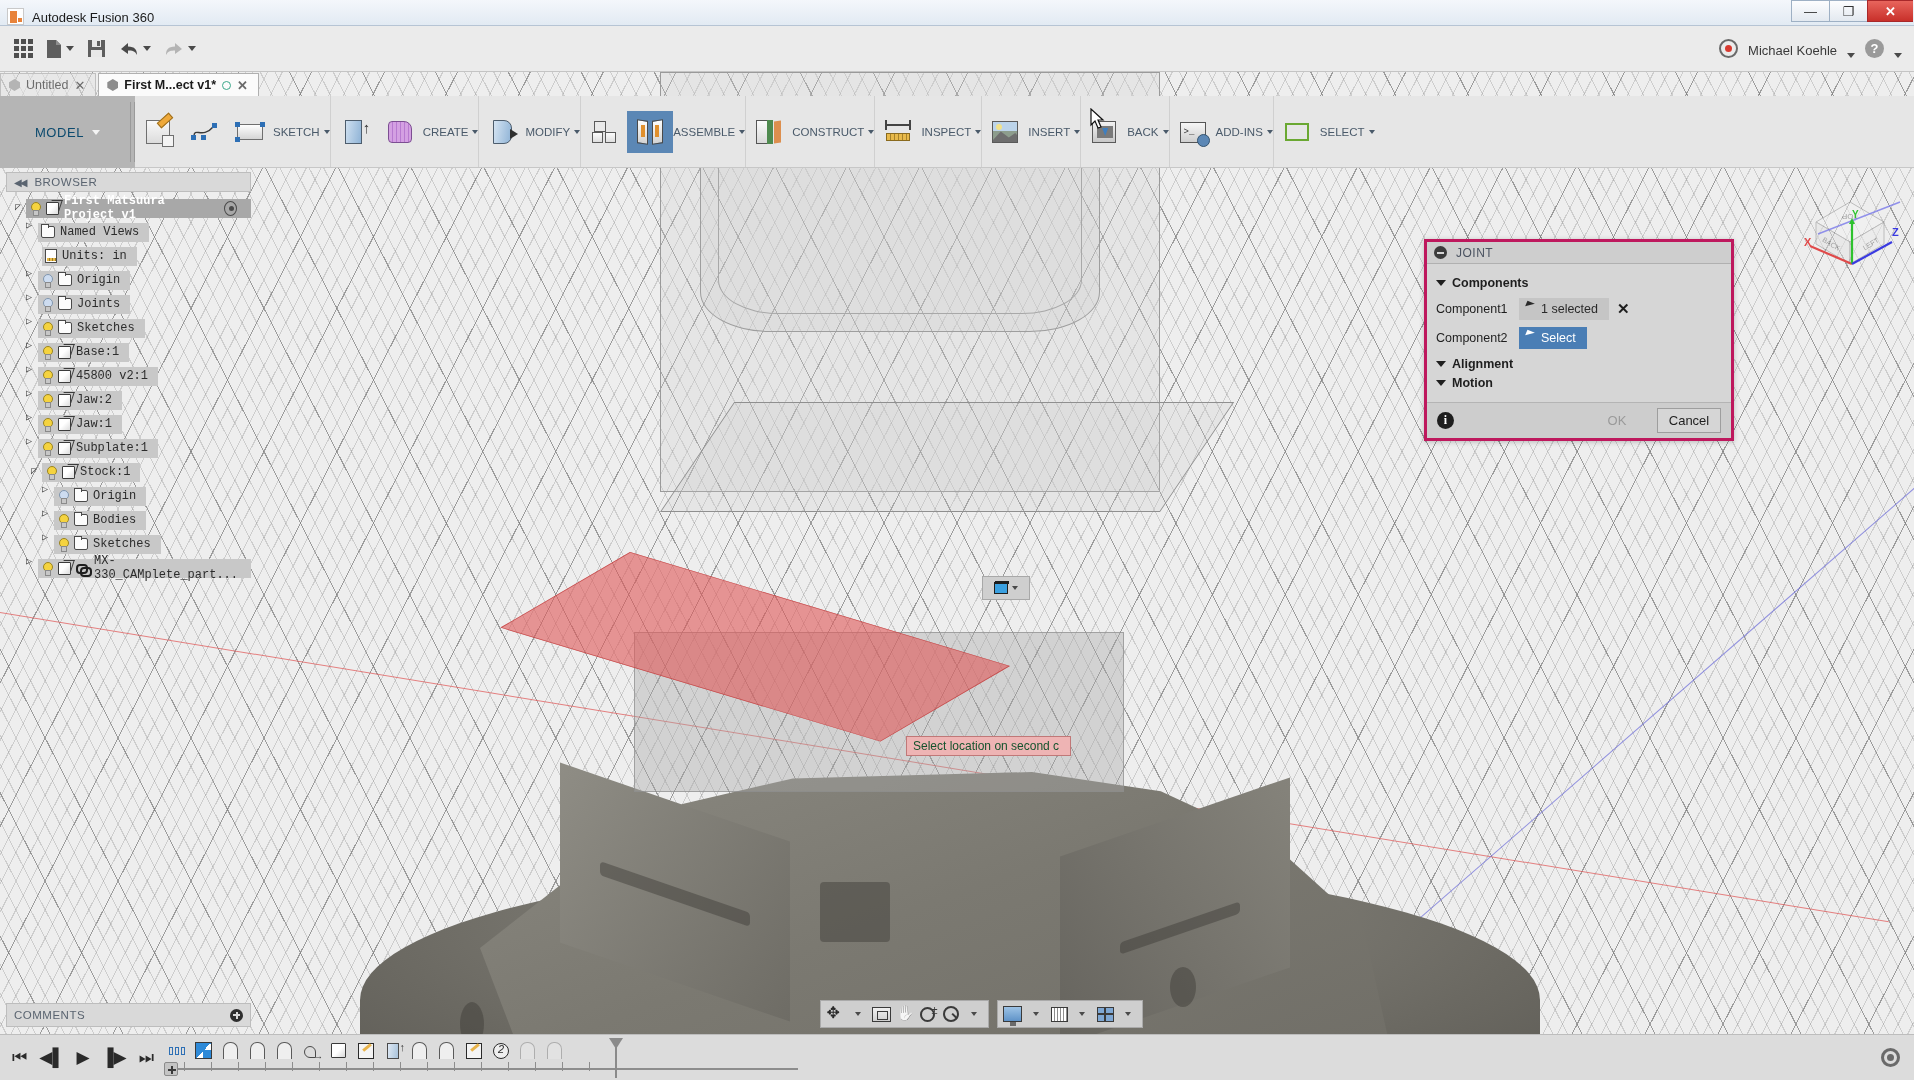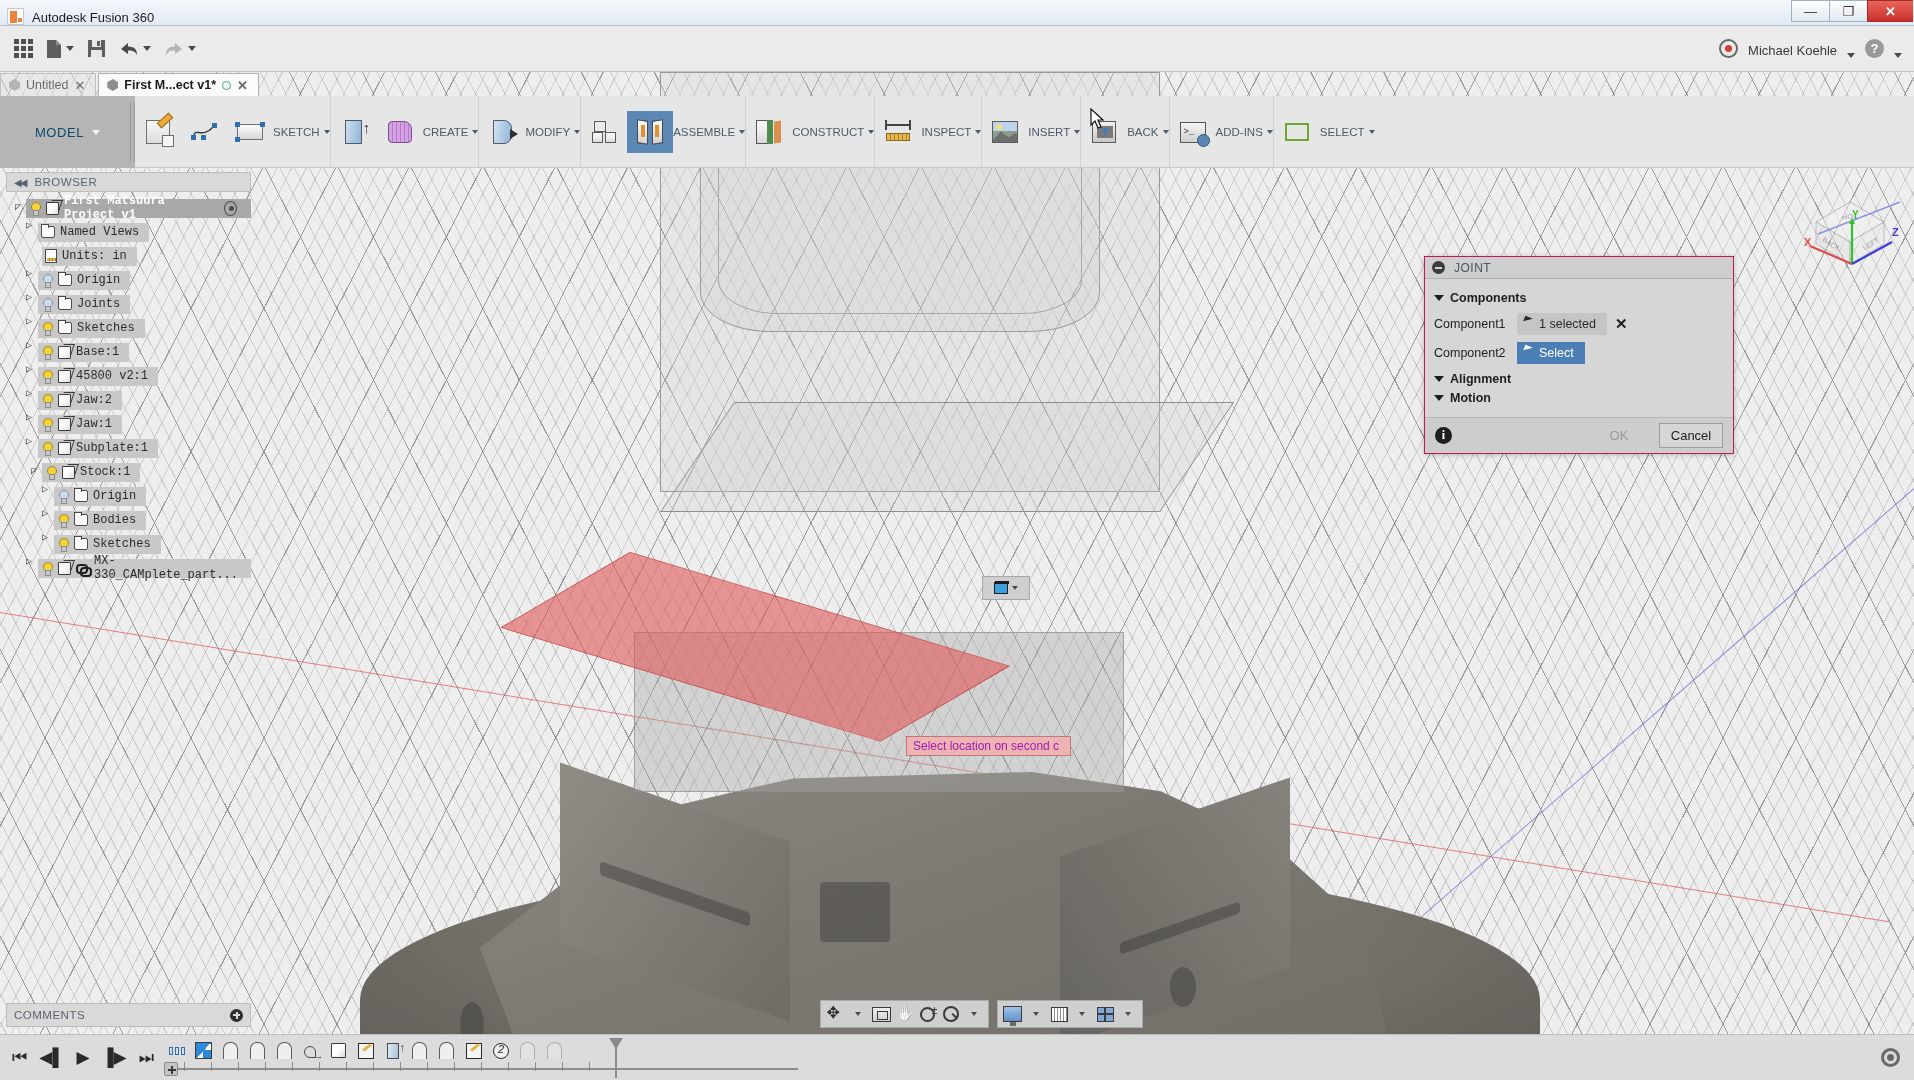--- a/index.html
+++ b/index.html
@@ -340,22 +340,22 @@
        border:2px solid #1f1f1f; border-radius:4px; }
   .link::before { left:0; top:2px; }
   .link::after { left:4px; top:5px; }
   .eye { width: 15px; height: 15px; border-radius: 50%; border: 1.5px solid #4a4a4a;
        position: relative; margin-left: auto; }
   .eye::after { content:""; position:absolute; left:4px; top:4px; width:5px; height:5px;
        border-radius:50%; background:#4a4a4a; }
 
   
   #joint {
-    position: absolute; left: 1424px; top: 256px; width: 310px;
-    background: #d6d6d6; border: 1px solid #be185d; z-index: 60;
+    position: absolute; left: 1424px; top: 239px; width: 310px;
+    background: #d6d6d6; border: 3px solid #be185d; z-index: 60;
     box-shadow: 0 1px 5px rgba(0,0,0,.22);
     font-size: 12.5px; color: #222;
   }
   #joint .jhead {
     height: 22px; background: #cecece; border-bottom: 1px solid #b0b0b0;
     display: flex; align-items: center; gap: 9px; padding-left: 7px;
     color: #4a5260; font-size: 12px; letter-spacing: .5px;
   }
   .minus-circ { width: 13px; height: 13px; border-radius: 50%; background: #3c3c3c;
        position: relative; }
@@ -408,21 +408,21 @@
   .dbtn { width: 64px; height: 25px; display: flex; align-items: center;
        justify-content: center; font-size: 13px; }
   .dbtn.ok { color: #9a9a9a; margin-left: auto; }
   .dbtn.cancel { background: #d6d6d6; border: 1px solid #9e9e9e; color: #1e1e1e; }
 
   
   #tooltip {
     position: absolute; left: 906px; top: 664px; width: 165px; height: 20px;
     background: #eeb4b4; border: 1px solid #c07878;
     display: flex; align-items: center; padding-left: 6px;
-    font-size: 12px; color: #a21caf; overflow: hidden; white-space: nowrap;
+    font-size: 12px; color: #14532d; overflow: hidden; white-space: nowrap;
     z-index: 55;
   }
   
   #mini-widget {
     position: absolute; left: 982px; top: 504px; width: 48px; height: 24px;
     background: #cfcfcf; border: 1px solid #a8a8a8;
     display: flex; align-items: center; justify-content: center; gap: 4px; z-index: 50;
   }
 
   

